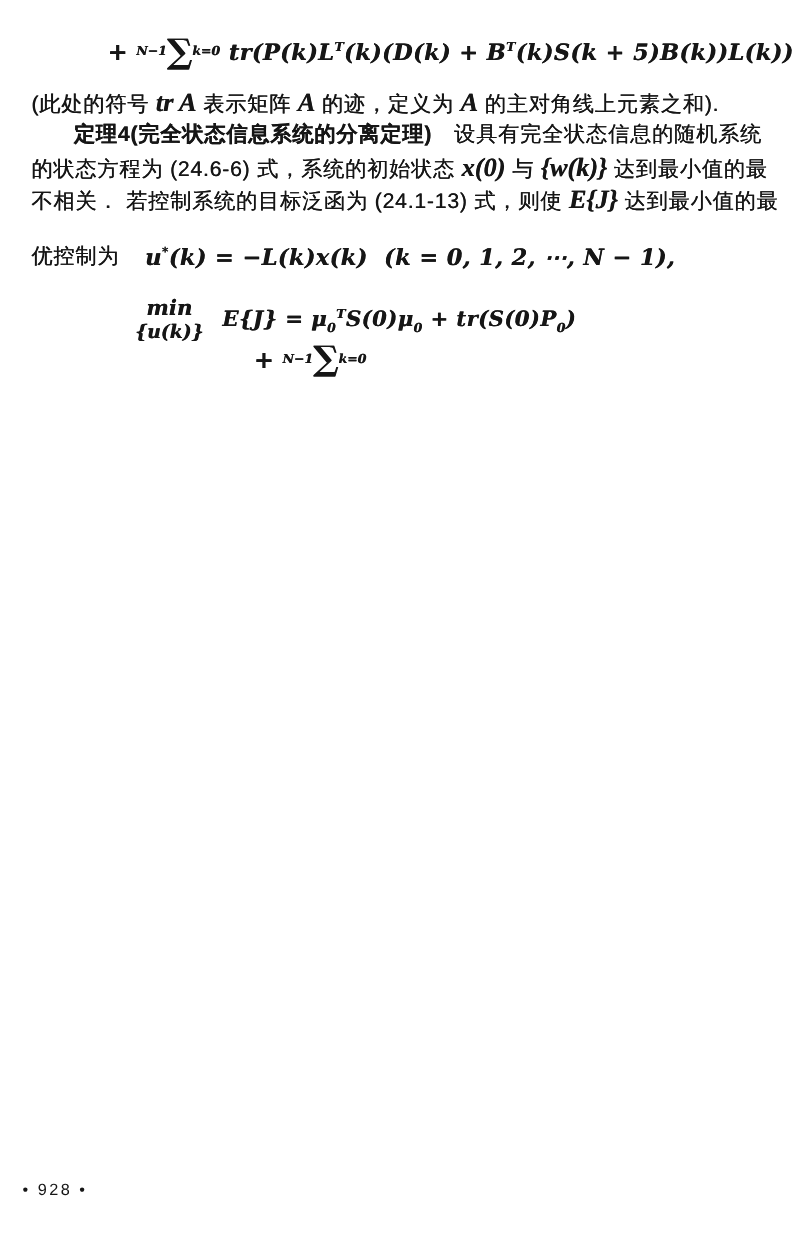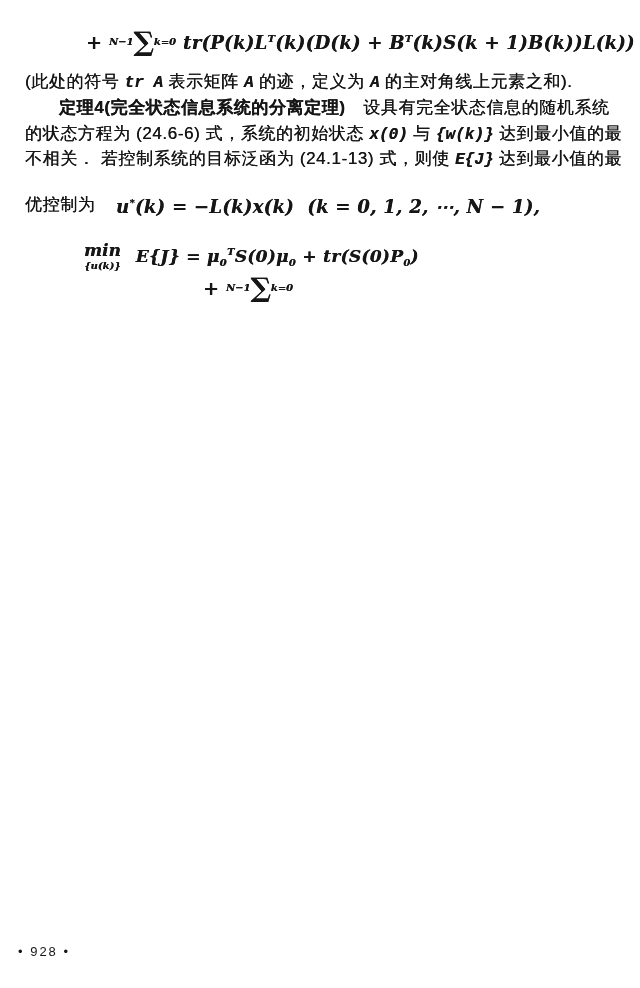--- a/index.html
+++ b/index.html
@@ -17,24 +17,24 @@
     font-family:"Liberation Sans", sans-serif;
     font-size:17px;
     letter-spacing:0.6px;
     line-height:22px;
     white-space:pre;
     text-shadow:0.3px 0 0 currentColor;
   }
   .cn .b { font-weight:bold; }
   
   .m {
-    font-family:Liberation Mono, monospace;
+    font-family:Liberation Serif, serif;
     font-style:italic;
     font-weight:bold;
-    font-size:16px;
+    font-size:21px;
     letter-spacing:0;
   }
   
   .formula {
     position:absolute;
     display:flex;
     align-items:center;
     gap:7px;
     font-family:"DejaVu Serif","Liberation Serif",serif;
     font-style:italic;
@@ -54,23 +54,24 @@
     line-height:1;
   }
   .sum-lim { font-size:10px; letter-spacing:0; }
   .sum-sym { font-size:27px; font-style:normal; line-height:0.85; padding:1px 0; }
   .min-col {
     display:inline-flex;
     flex-direction:column;
     align-items:center;
     line-height:1;
     margin-right:8px;
+    margin-left:24px;
   }
   .min-op { font-size:17px; }
-  .min-sub { font-size:10px; margin-top:2px; }
+  .min-sub { font-size:15px; margin-top:2px; }
   .page-number {
     position:absolute;
     left:18px; top:944px;
     font-family:"Liberation Sans", sans-serif;
     font-size:13px;
     font-weight:normal;
     letter-spacing:2px;
     white-space:pre;
   }
 </style>
@@ -79,21 +80,21 @@
 
 <div class="page">
 
   <div class="formula" style="left:86px; top:17px; height:50px;">
     <span class="plus">+</span>
     <span class="sum-col">
       <span class="sum-lim">N−1</span>
       <span class="sum-sym">∑</span>
       <span class="sum-lim">k=0</span>
     </span>
-    <span class="fbody"><span>tr(P(k)L</span><sup>T</sup><span>(k)(D(k) + B</span><sup>T</sup><span>(k)S(k + 1)B(k))L(k))</span></span>
+    <span class="fbody"><span>tr(P(k)L</span><sup>T</sup><span>(k)(D(k) + B</span><sup>T</sup><span>(k)S(k + 5)B(k))L(k))</span></span>
   </div>
 
   <div class="cn" style="left:25px; top:71px;"><span>(此处的符号 </span><span class="m">tr A</span><span> 表示矩阵 </span><span class="m">A</span><span> 的迹，定义为 </span><span class="m">A</span><span> 的主对角线上元素之和).</span></div>
 
   <div class="cn" style="left:59px; top:97px;"><span class="b">定理4(完全状态信息系统的分离定理)</span><span>　设具有完全状态信息的随机系统</span></div>
 
   <div class="cn" style="left:25px; top:123px;"><span>的状态方程为 (24.6-6) 式，系统的初始状态 </span><span class="m">x(0)</span><span> 与 </span><span class="m">{w(k)}</span><span> 达到最小值的最</span></div>
 
   <div class="cn" style="left:25px; top:148px;"><span>不相关． 若控制系统的目标泛函为 (24.1-13) 式，则使 </span><span class="m">E{J}</span><span> 达到最小值的最</span></div>
 

